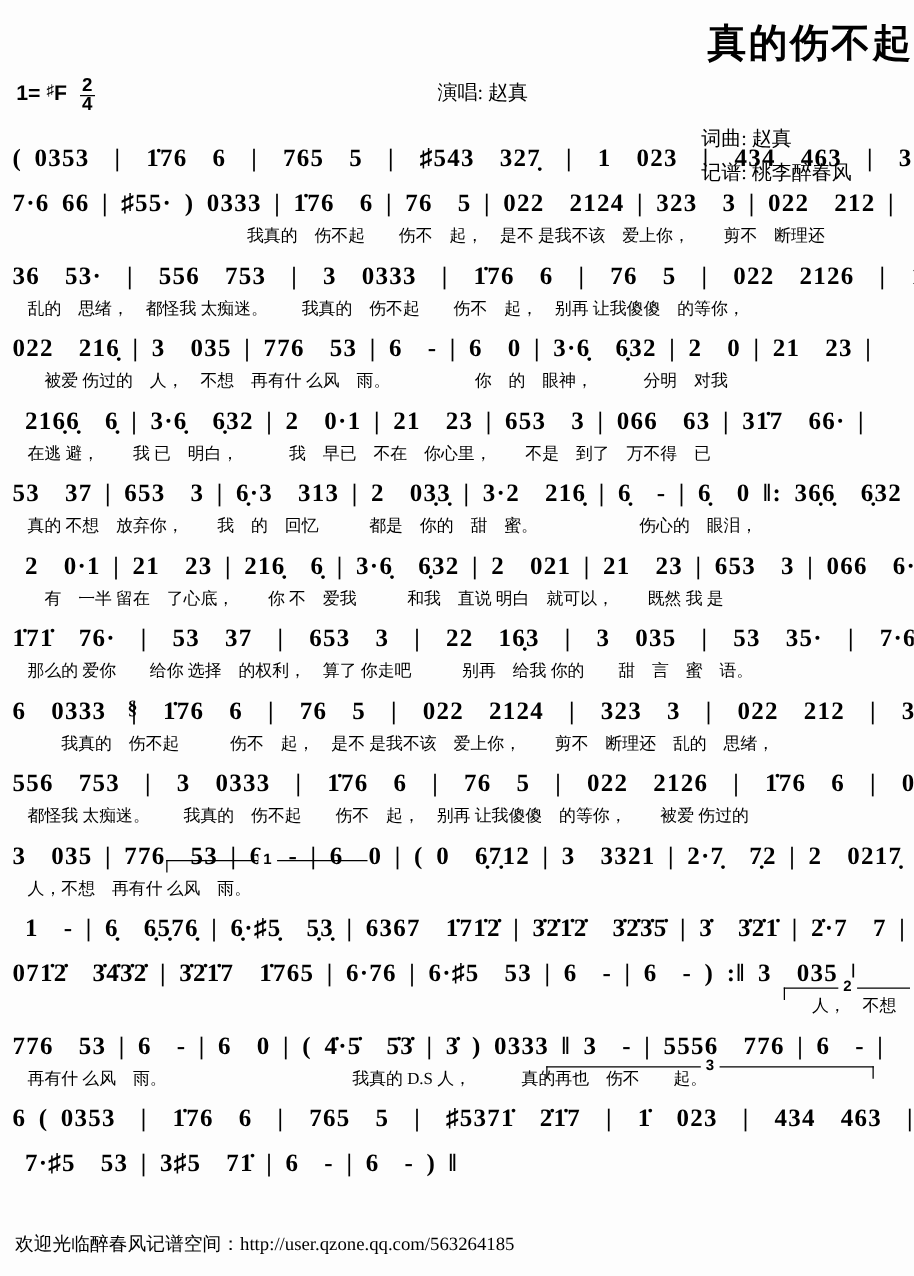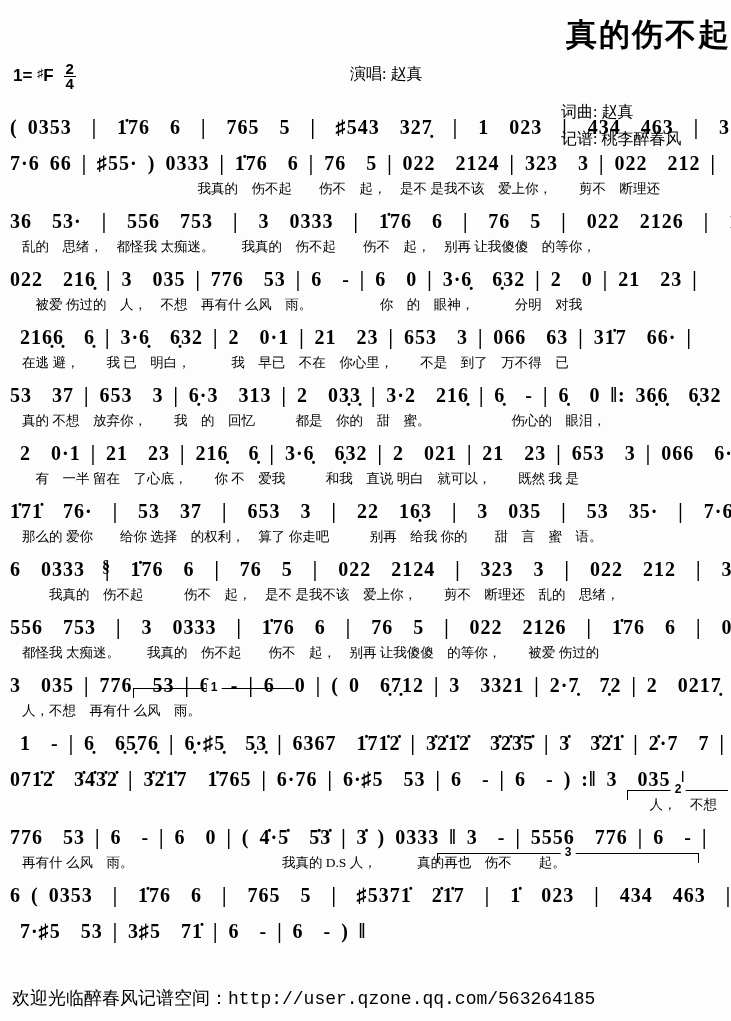--- a/index.html
+++ b/index.html
@@ -34,21 +34,21 @@
   .lyr:empty { display:none; }
   .align-right { text-align:right; padding-right:14px; }
   .volta { position:absolute; border-top:1.5px solid #000; border-left:1.5px solid #000; height:9px; }
   .volta.closed { border-right:1.5px solid #000; }
   .volta .vlabel {
     position:absolute; top:-9px; left:50%; transform:translateX(-50%);
     background:#fdfdfd; padding:0 4px; font-size:12px; font-weight:bold;
     font-family:"Liberation Sans", sans-serif;
   }
   .segno { position:absolute; left:102px; top:558px; font-size:16px; font-weight:bold; }
-  .footer { position:absolute; left:12px; top:986px; font-size:18px;font-family:Liberation Mono, monospace; }
+  .footer { position:absolute; left:12px; top:986px; font-size:15px; }
 </style>
 </head>
 <body>
 
 <div class="title">真的伤不起</div>
 
 <div class="credits">
   <div class="keysig"><span>1=</span> <span class="acc">♯</span><span>F</span><span class="ts"><span class="num">2</span><span class="den">4</span></span></div>
   <div class="singer">演唱: 赵真</div>
   <div class="rightcol">

